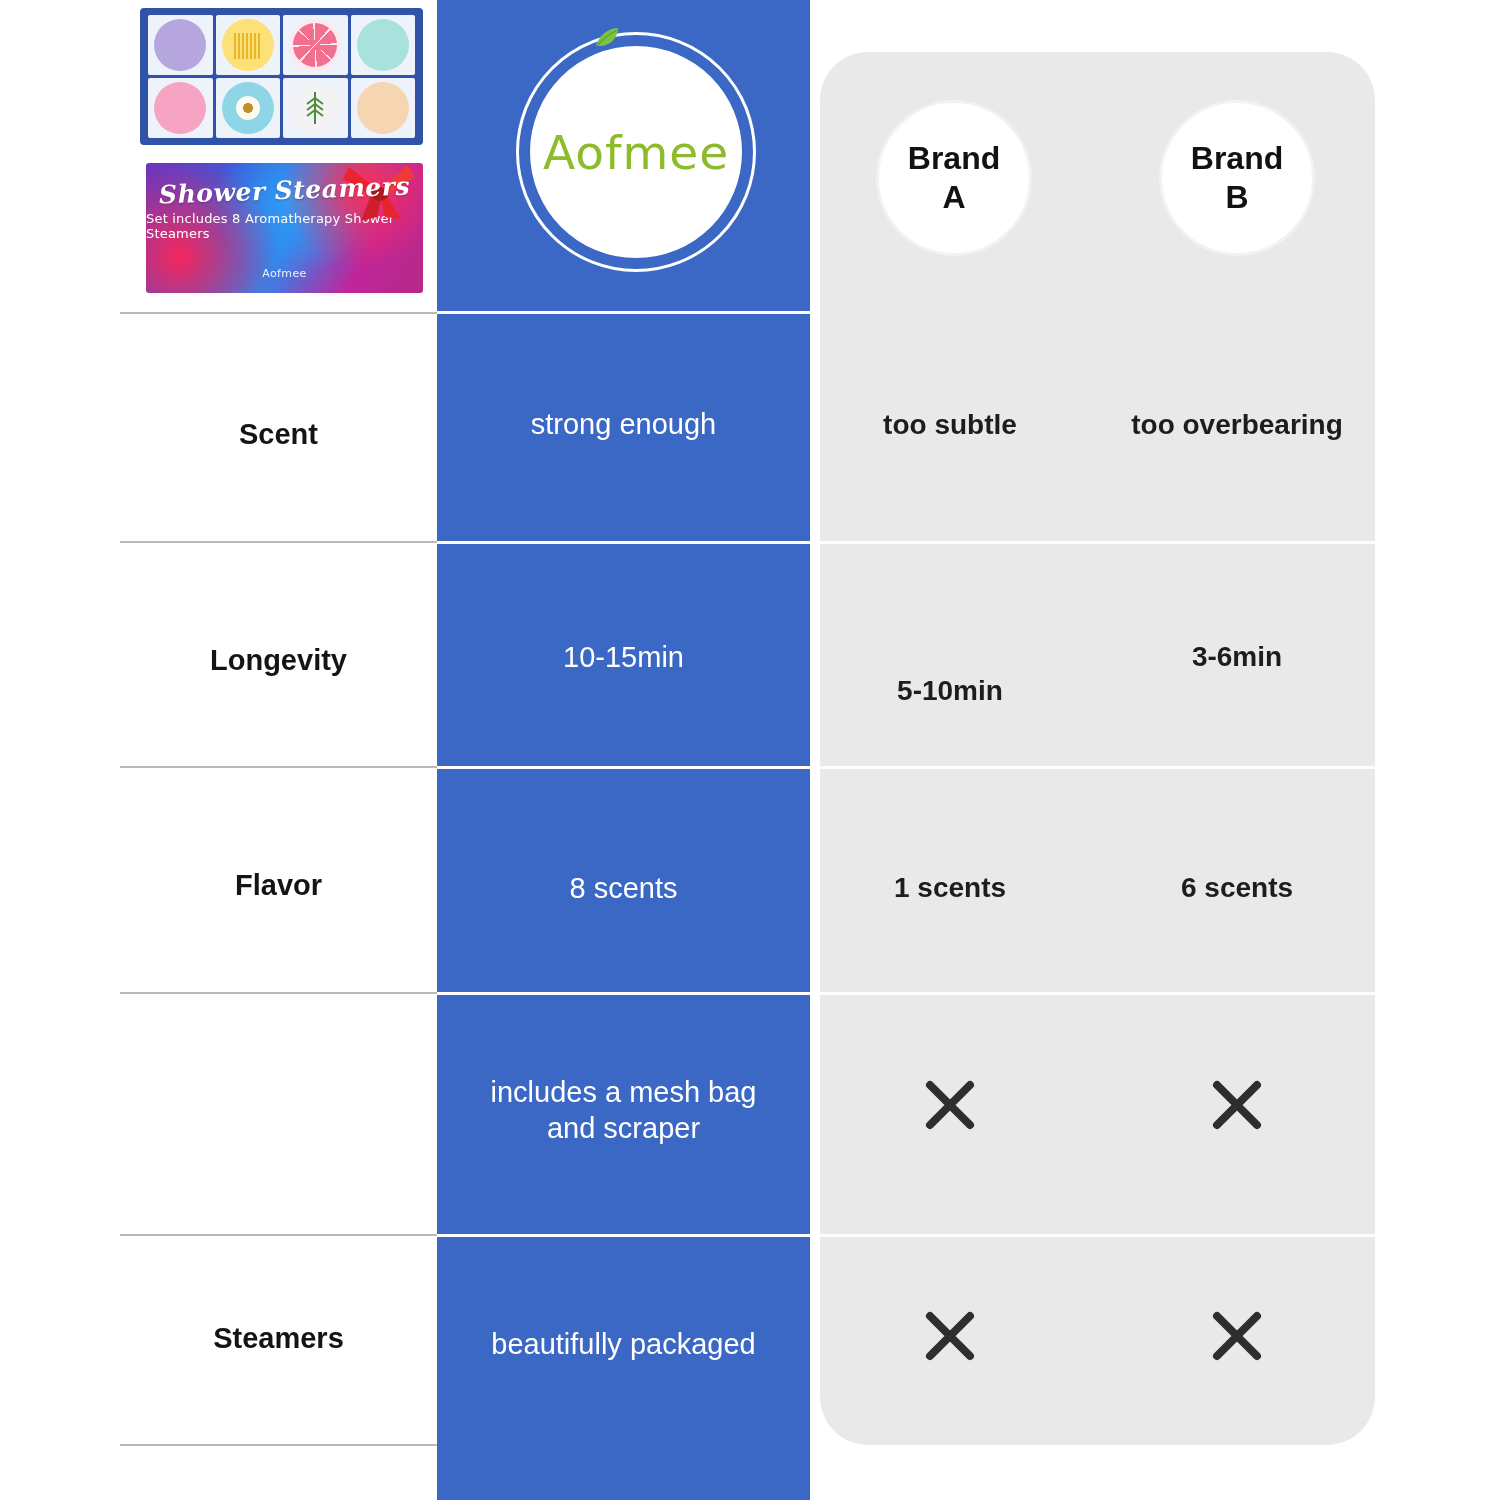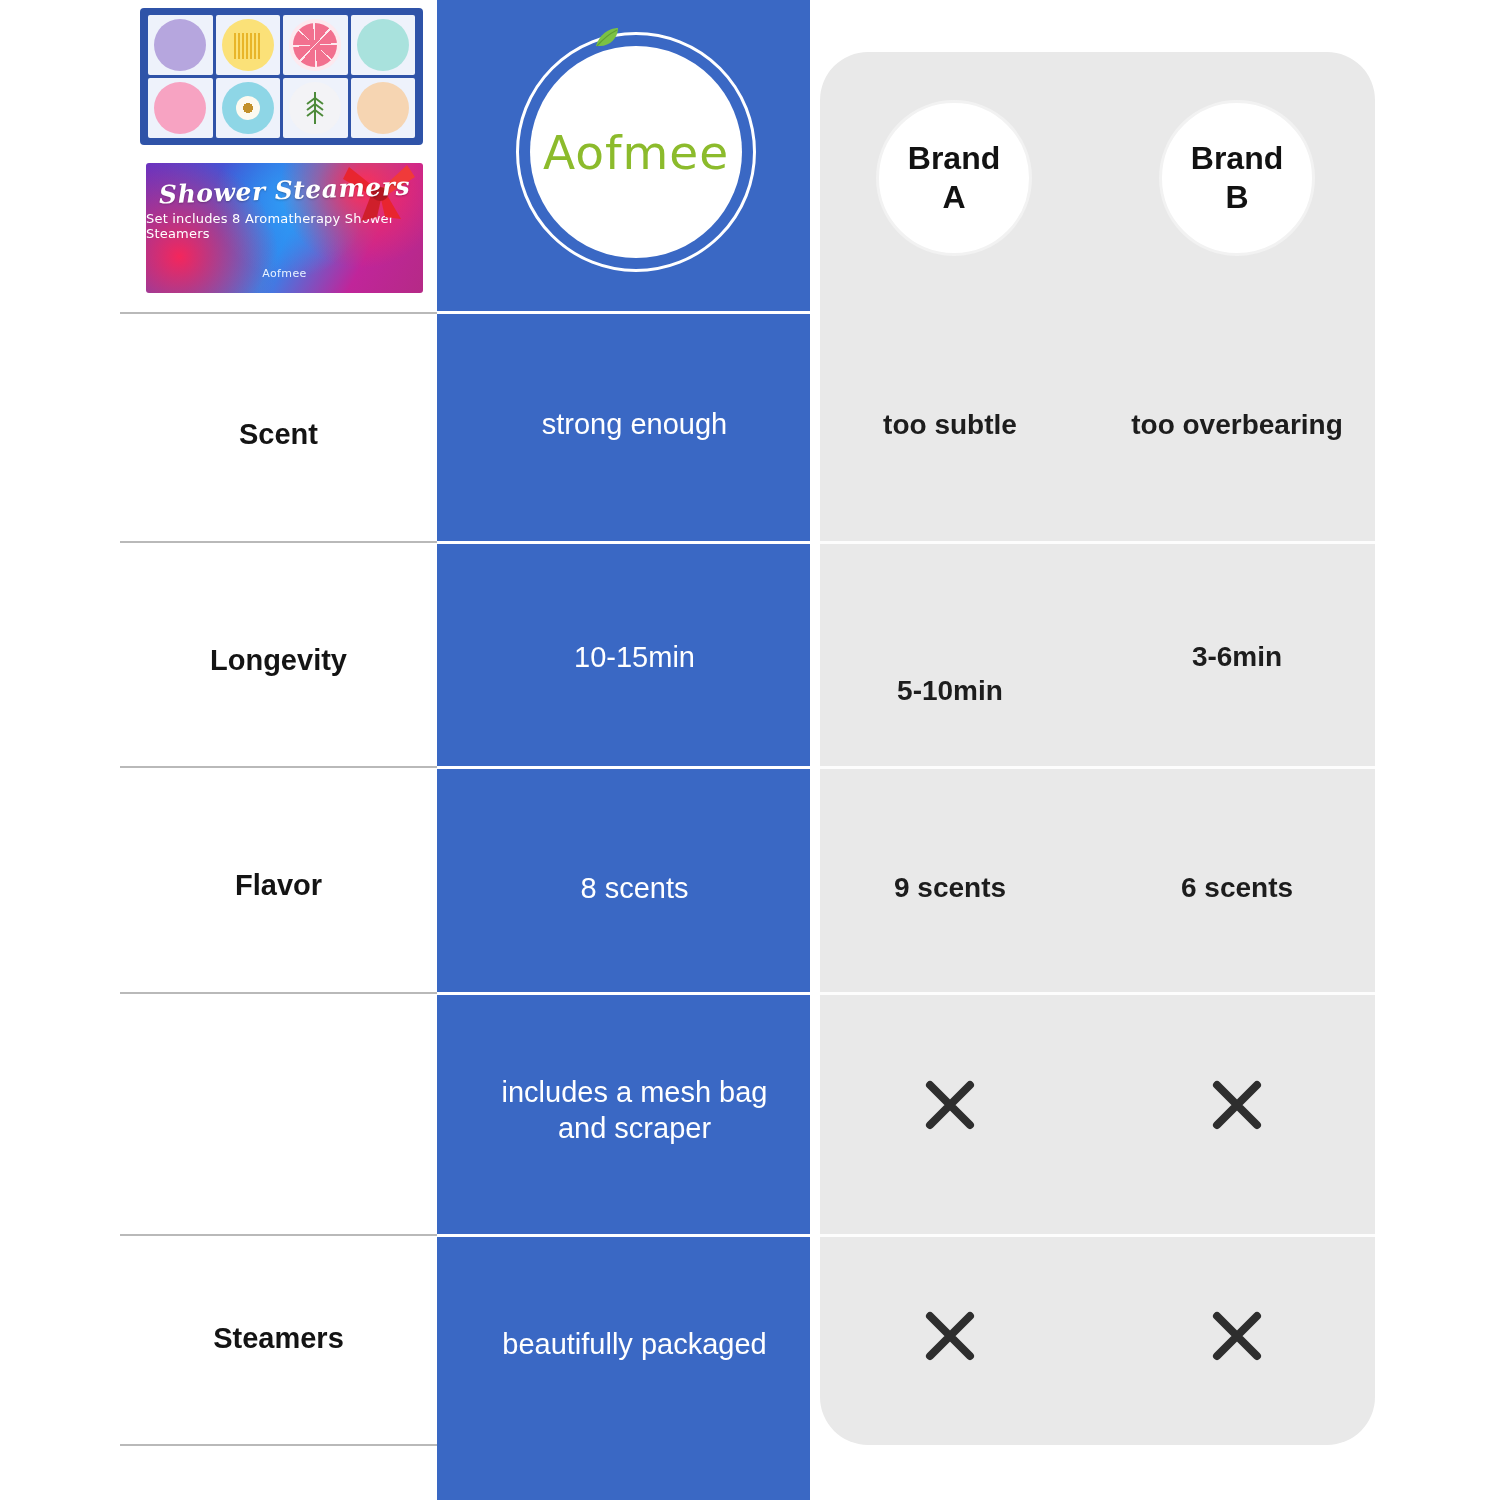--- a/index.html
+++ b/index.html
@@ -229,21 +229,20 @@
   .cell-main {
     position: absolute;
     left: 437px;
     width: 373px;
     text-align: center;
     font-size: 29px;
     color: #ffffff;
     font-weight: 500;
     line-height: 1.25;
     font-family: "Liberation Sans", sans-serif;
-    padding-left: 11px;
   }
 
   .cell-brand {
     position: absolute;
     width: 270px;
     text-align: center;
     font-size: 28px;
     color: #1d1d1d;
     font-weight: 700;
     line-height: 1.25;
@@ -366,21 +365,21 @@
   <div class="cell-brand col-a" style="top:407px">too subtle</div>
   <div class="cell-brand col-b" style="top:407px">too overbearing</div>
 
   <div class="row-label" style="top:644px">Longevity</div>
   <div class="cell-main" style="top:639px">10-15min</div>
   <div class="cell-brand col-a" style="top:673px">5-10min</div>
   <div class="cell-brand col-b" style="top:639px">3-6min</div>
 
   <div class="row-label" style="top:869px">Flavor</div>
   <div class="cell-main" style="top:870px">8 scents</div>
-  <div class="cell-brand col-a" style="top:870px">9 scents</div>
+  <div class="cell-brand col-a" style="top:870px">1 scents</div>
   <div class="cell-brand col-b" style="top:870px">6 scents</div>
 
   <div class="cell-main" style="top:1074px;white-space:pre-line">includes a mesh bag
 and scraper</div>
   <div class="xmark col-a" style="top:1077px">
     <svg width="56" height="56" viewBox="0 0 56 56">
       <path d="M8 8 L48 48 M48 8 L8 48" stroke="#2e2e2e" stroke-width="8" stroke-linecap="round"></path>
     </svg>
   </div>
   <div class="xmark col-b" style="top:1077px">

